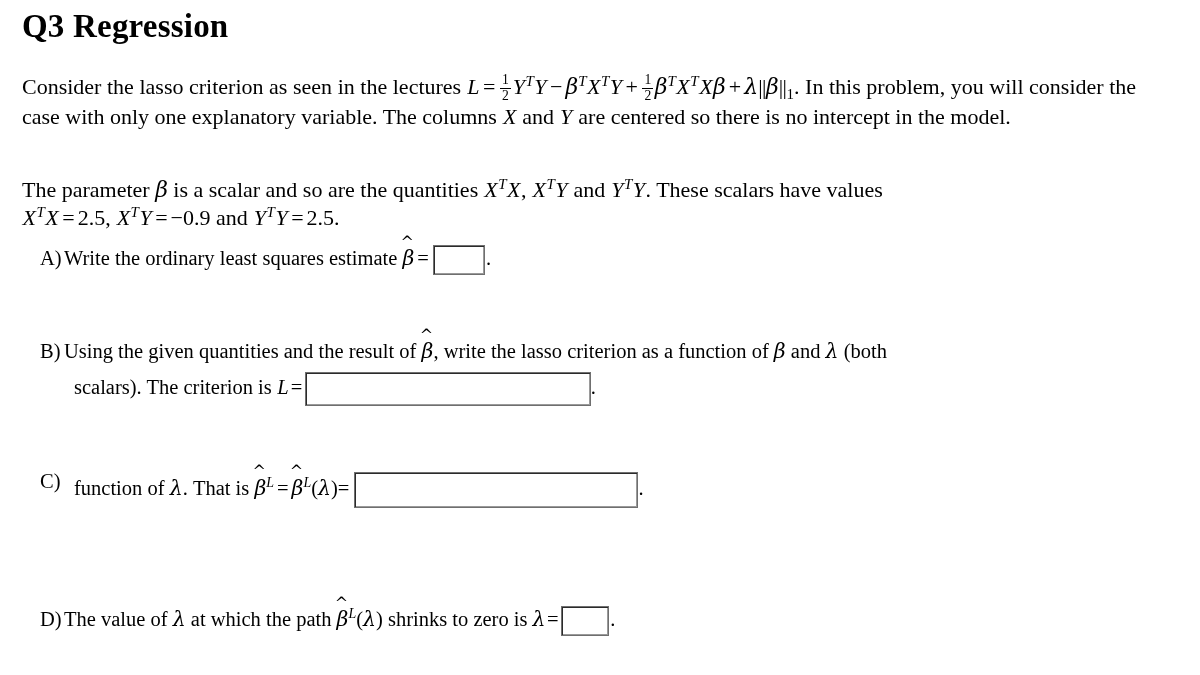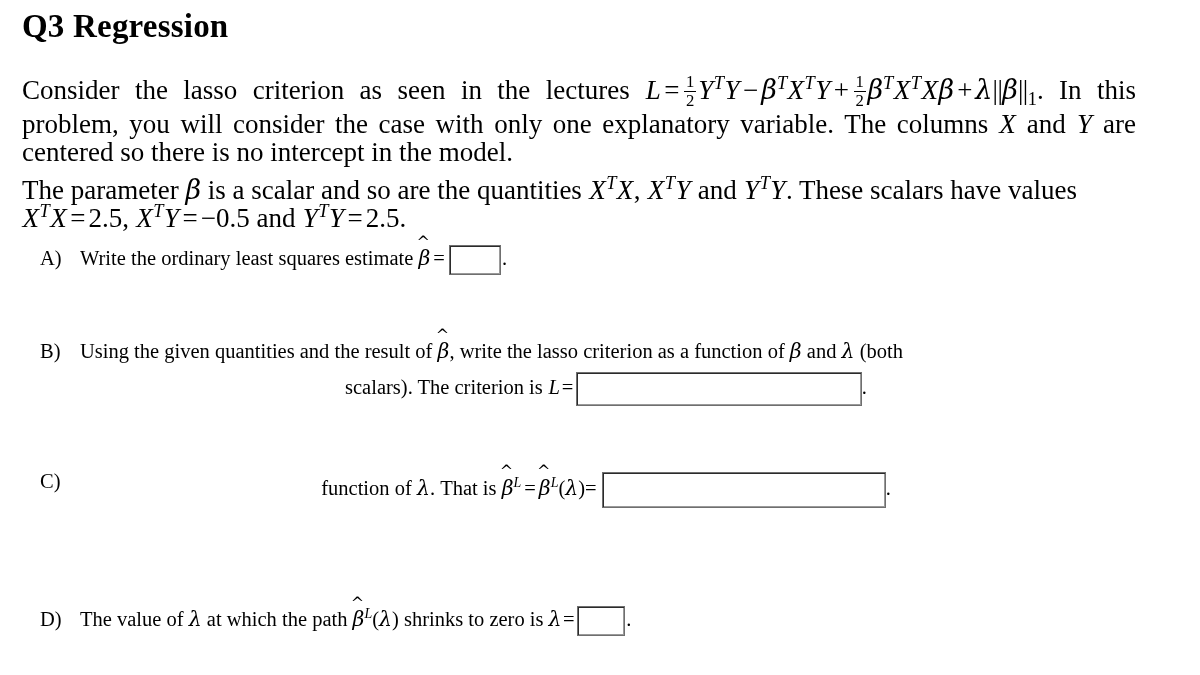--- a/index.html
+++ b/index.html
@@ -30,21 +30,21 @@
     font-size: 33px;
     font-weight: bold;
     letter-spacing: 0.2px;
     line-height: 1.1;
     white-space: nowrap;
   }
 
   
   .para {
     position: absolute;
-    font-size: 27px;
+    font-size: 22px;
     line-height: 28px;
     text-align: justify;
     text-justify: inter-word;
   }
   .para.p1 { left: 22px; top: 73px; width: 1114px; }
   .para.p2 { left: 22px; top: 176px; width: 1114px; }
 
   
   .item {
     position: absolute;
@@ -52,34 +52,33 @@
     line-height: 30px;
   }
   .item .marker {
     position: absolute;
     left: 0;
     top: 0;
     width: 34px;
     text-align: left;
   }
   .item .body {
-    margin-left: 40px;
+    margin-left: 24px;
     display: block;
   }
   .item.a { left: 40px; top: 243px; width: 1100px; }
   .item.b { left: 40px; top: 336px; width: 1098px; }
   .item.c { left: 40px; top: 466px; width: 1098px; }
   .item.d { left: 40px; top: 604px; width: 1100px; }
 
   .item.b .line2,
   .item.c .line2 {
     display: block;
     margin-left: 34px;
     margin-top: 6px;
-    text-align: center;
   }
   .item.b .body.line1,
   .item.c .body.line1 {
     text-align: justify;
     text-justify: inter-word;
   }
 
   
   .mi {            
     font-family: "Liberation Serif", "DejaVu Serif", serif;
@@ -175,21 +174,21 @@
     <span>In this problem, you will consider the case with only one explanatory variable. The columns <span class="mi">X</span> and <span class="mi">Y</span> are centered so there is no intercept in the model.</span>
   </div>
 
   <div class="para p2">
     The parameter <span class="greek">β</span> is a scalar and so are the quantities
     <span class="nowrap"><span class="mi">X</span><sup class="mexp">T</sup><span class="mi">X</span>,</span>
     <span class="nowrap"><span class="mi">X</span><sup class="mexp">T</sup><span class="mi">Y</span></span> and
     <span class="nowrap"><span class="mi">Y</span><sup class="mexp">T</sup><span class="mi">Y</span>.</span>
     These scalars have values<br>
     <span class="nowrap"><span class="mi">X</span><sup class="mexp">T</sup><span class="mi">X</span><span class="mo">=</span><span class="mn">2.5</span>,</span>
-    <span class="nowrap"><span class="mi">X</span><sup class="mexp">T</sup><span class="mi">Y</span><span class="mo">=</span><span class="mn">−0.5</span></span> and
+    <span class="nowrap"><span class="mi">X</span><sup class="mexp">T</sup><span class="mi">Y</span><span class="mo">=</span><span class="mn">−0.9</span></span> and
     <span class="nowrap"><span class="mi">Y</span><sup class="mexp">T</sup><span class="mi">Y</span><span class="mo">=</span><span class="mn">2.5</span>.</span>
   </div>
 
   <div class="item a">
     <span class="marker">A)</span>
     <span class="body">
       Write the ordinary least squares estimate
       <span class="hatvar"><span class="hat">^</span>β</span><span class="mo">=</span><span class="answer-box small"></span><span class="period">.</span>
     </span>
   </div>

